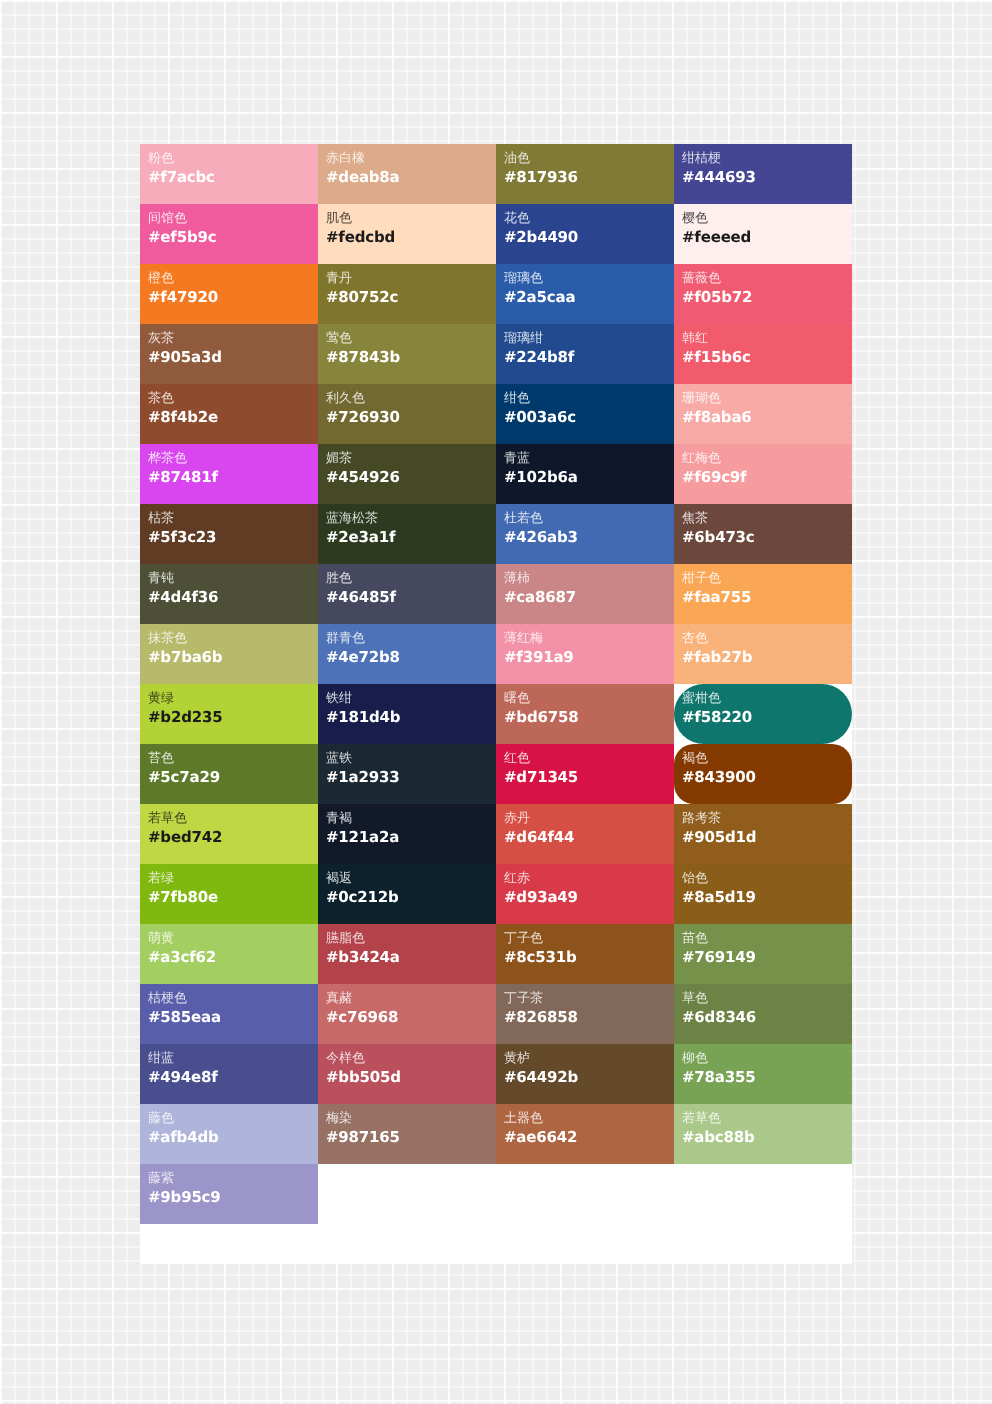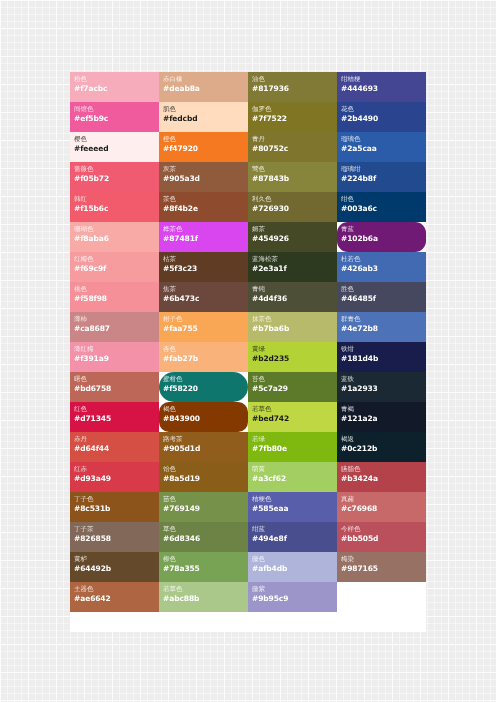--- a/index.html
+++ b/index.html
@@ -105,24 +105,20 @@
         <div class="swatch-hex">#444693</div>
       </div>
       <div class="swatch light-text" style="background-color: rgb(239, 91, 156);">
         <div class="swatch-name">间馆色</div>
         <div class="swatch-hex">#ef5b9c</div>
       </div>
       <div class="swatch dark-text" style="background-color: rgb(254, 220, 189);">
         <div class="swatch-name">肌色</div>
         <div class="swatch-hex">#fedcbd</div>
       </div>
-      <div class="swatch light-text" style="background-color: rgb(127, 117, 34);">
-        <div class="swatch-name">伽罗色</div>
-        <div class="swatch-hex">#7f7522</div>
-      </div>
       <div class="swatch light-text" style="background-color: rgb(43, 68, 144);">
         <div class="swatch-name">花色</div>
         <div class="swatch-hex">#2b4490</div>
       </div>
       <div class="swatch dark-text" style="background-color: rgb(254, 238, 237);">
         <div class="swatch-name">樱色</div>
         <div class="swatch-hex">#feeeed</div>
       </div>
       <div class="swatch light-text" style="background-color: rgb(244, 121, 32);">
         <div class="swatch-name">橙色</div>
@@ -173,44 +169,40 @@
         <div class="swatch-hex">#f8aba6</div>
       </div>
       <div class="swatch light-text" style="background-color: #d946ef;">
         <div class="swatch-name">桦茶色</div>
         <div class="swatch-hex">#87481f</div>
       </div>
       <div class="swatch light-text" style="background-color: rgb(69, 73, 38);">
         <div class="swatch-name">媚茶</div>
         <div class="swatch-hex">#454926</div>
       </div>
-      <div class="swatch light-text" style="background-color: #701a75; border-radius: 11px;">
+      <div class="swatch light-text" style="background-color: #0f172a;">
         <div class="swatch-name">青蓝</div>
         <div class="swatch-hex">#102b6a</div>
       </div>
       <div class="swatch light-text" style="background-color: rgb(246, 156, 159);">
         <div class="swatch-name">红梅色</div>
         <div class="swatch-hex">#f69c9f</div>
       </div>
       <div class="swatch light-text" style="background-color: rgb(95, 60, 35);">
         <div class="swatch-name">枯茶</div>
         <div class="swatch-hex">#5f3c23</div>
       </div>
       <div class="swatch light-text" style="background-color: rgb(46, 58, 31);">
         <div class="swatch-name">蓝海松茶</div>
         <div class="swatch-hex">#2e3a1f</div>
       </div>
       <div class="swatch light-text" style="background-color: rgb(66, 106, 179);">
         <div class="swatch-name">杜若色</div>
         <div class="swatch-hex">#426ab3</div>
       </div>
-      <div class="swatch light-text" style="background-color: rgb(245, 143, 152);">
-        <div class="swatch-name">桃色</div>
-        <div class="swatch-hex">#f58f98</div>
-      </div>
       <div class="swatch light-text" style="background-color: rgb(107, 71, 60);">
         <div class="swatch-name">焦茶</div>
         <div class="swatch-hex">#6b473c</div>
       </div>
       <div class="swatch light-text" style="background-color: rgb(77, 79, 54);">
         <div class="swatch-name">青钝</div>
         <div class="swatch-hex">#4d4f36</div>
       </div>
       <div class="swatch light-text" style="background-color: rgb(70, 72, 95);">
         <div class="swatch-name">胜色</div>

